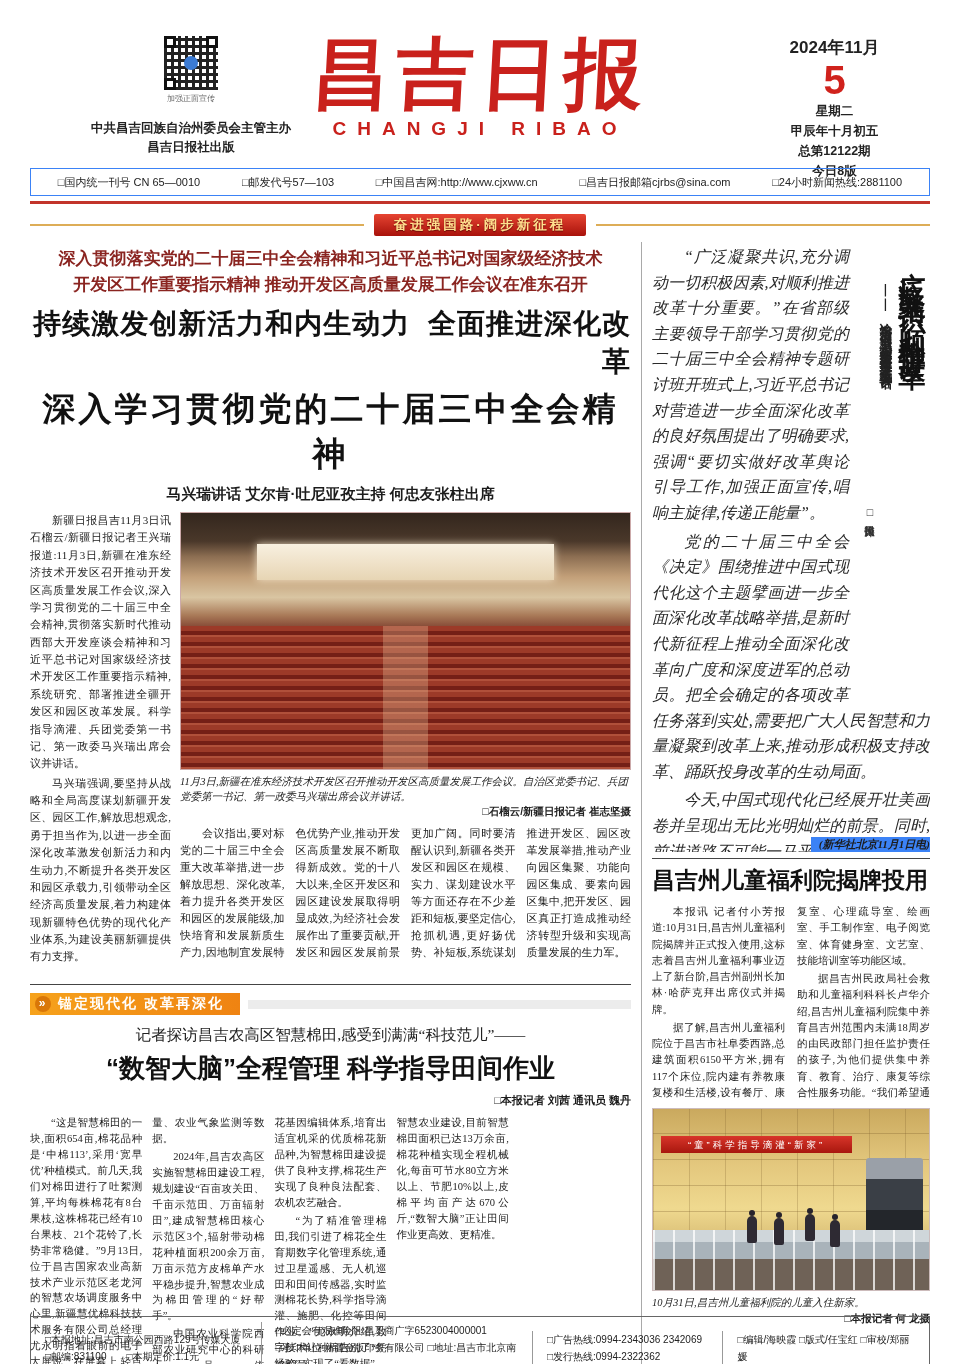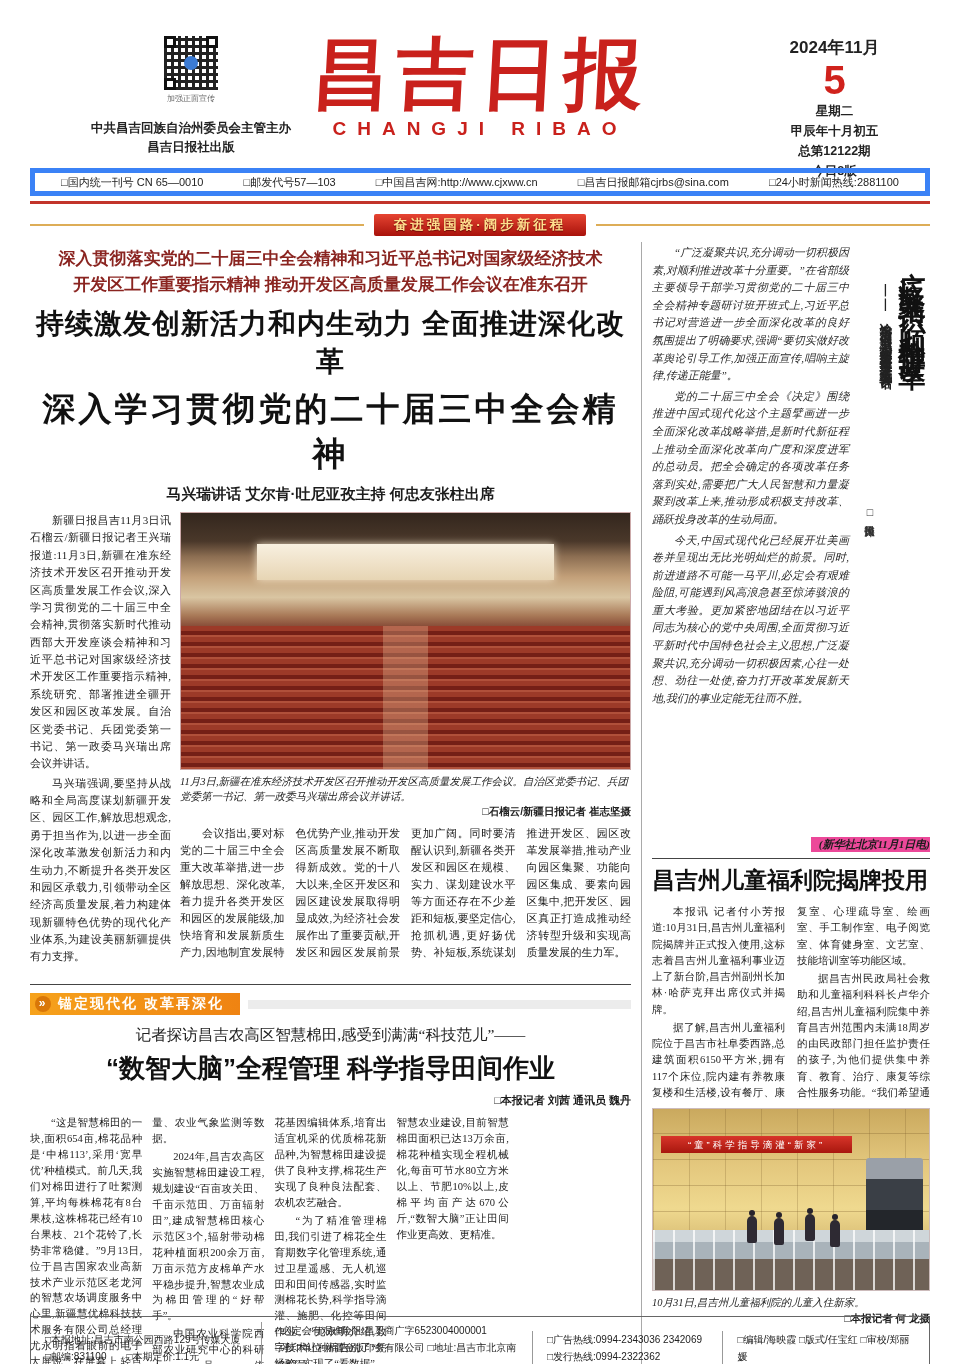--- a/index.html
+++ b/index.html
@@ -24,41 +24,41 @@
                     letter-spacing:6px; transform:skewX(-3deg); font-family:"Liberation Serif",serif; }
   .masthead-pinyin { margin-top:2px; font-size:19px; font-weight:bold; color:#c9211c;
                      letter-spacing:11px; font-family:"Liberation Sans",sans-serif; }
   .header-right { position:absolute; right:8px; top:2px; width:175px; text-align:center;
                   font-family:"Liberation Sans",sans-serif; color:#222; }
   .hr-ym { font-size:17px; font-weight:bold; }
   .hr-day { font-size:40px; font-weight:900; color:#d0221c; line-height:1.05; }
   .hr-small { font-size:12.5px; font-weight:bold; line-height:1.6; }
 
   
-  .infobar { position:absolute; top:168px; left:30px; right:30px; height:28px; border:5px solid #3b82f6;
+  .infobar { position:absolute; top:168px; left:30px; right:30px; height:28px; border:1px solid #3b82f6;
              display:flex; align-items:center; justify-content:space-around; font-size:11px;
              font-family:"Liberation Sans",sans-serif; color:#222; padding:0 6px; }
   .red-rule { position:absolute; top:201px; left:30px; right:30px; height:3px; background:#c2342a; }
 
   
   .main { position:absolute; top:212px; left:30px; width:900px; }
   .slogan-row { display:flex; align-items:center; height:26px; }
   .gold-line { flex:1; border-top:2px solid #ddad57; }
   .slogan-box { margin:0 10px; padding:2px 20px; background:linear-gradient(180deg,#e64432,#a8120b);
                 color:#ffdf8e; font-weight:bold; font-size:13.5px; letter-spacing:3px;
                 font-family:"Liberation Sans",sans-serif; border-radius:2px; text-shadow:0 1px 1px #6d0d07; }
   .columns-wrap { display:flex; margin-top:4px; }
   .left-sec { width:612px; padding-right:10px; border-right:1px solid #a9a9a9; }
   .right-sec { flex:1; padding-left:10px; }
 
   
   .lead-kicker { text-align:center; font-weight:900; color:#8a2420; font-size:17px; line-height:1.5;
                  font-family:"Liberation Sans",sans-serif; margin-top:4px; }
-  .lead-h1 { text-align:center; font-size:28px; font-weight:900; letter-spacing:1px; margin-top:8px;
-             font-family:Liberation Sans, sans-serif; color:#111; }
+  .lead-h1 { text-align:right; font-size:28px; font-weight:900; letter-spacing:1px; margin-top:8px;
+             font-family:Liberation Mono, monospace; color:#111; }
   .lead-h2 { text-align:center; font-size:33px; font-weight:900; letter-spacing:3px; margin-top:6px;
              font-family:"Liberation Serif",serif; color:#111; }
   .lead-speakers { text-align:center; font-size:15px; font-weight:bold; margin:8px 0 8px;
                    font-family:"Liberation Sans",sans-serif; }
   .lead-body { display:flex; gap:9px; height:462px; overflow:hidden; }
   .lead-first-col { width:141px; height:462px; overflow:hidden; font-size:11px; line-height:1.58;
                     text-align:justify; }
   .lead-first-col p { text-indent:2em; margin-bottom:2px; }
   .lead-right { flex:1; display:flex; flex-direction:column; }
   .conf-photo { position:relative; height:258px; overflow:hidden; border:1px solid #caa;
@@ -95,23 +95,23 @@
   .cotton-body p { text-indent:2em; margin-bottom:2px; }
 
   
   .commentary { position:relative; height:610px; overflow:hidden; padding-top:2px; }
   .vert-head { float:right; writing-mode:vertical-rl; height:430px; margin:6px 0 10px 14px; }
   .vh-main { font-size:27px; font-weight:900; letter-spacing:7px; color:#111;
              font-family:"Liberation Sans",sans-serif; }
   .vh-sub { font-size:12.5px; font-weight:bold; margin-top:0; padding-top:34px; color:#222;
             font-family:"Liberation Sans",sans-serif; letter-spacing:2px; }
   .vh-author { font-size:10.5px; padding-top:256px; color:#333; font-family:"Liberation Sans",sans-serif; }
-  .commentary p { font-size:11px; line-height:1.6; font-style:italic; text-indent:2em;
+  .commentary p { font-size:16px; line-height:1.6; font-style:italic; text-indent:2em;
                   text-align:justify; margin-bottom:3px; color:#2a2a2a; }
-  .dateline { position:absolute; right:0; bottom:0; background:#ec4899; padding-left:8px;
+  .dateline { position:absolute; right:0; bottom:0; background:#3b82f6; padding-left:8px;
               font-weight:bold; font-size:11px; font-style:italic; }
 
   
   .right-divider { border-top:1px solid #444; margin:6px 0 6px; }
   .welfare-head { font-size:23px; font-weight:900; font-family:"Liberation Sans",sans-serif;
                   margin:2px 0 8px; color:#111; }
   .welfare-body { column-count:2; column-gap:12px; column-fill:auto; height:198px; overflow:hidden;
                   font-size:10.5px; line-height:1.55; text-align:justify; }
   .welfare-body p { text-indent:2em; margin-bottom:2px; }
   .welfare-photo { position:relative; height:183px; margin-top:6px; overflow:hidden; border:1px solid #cbb;
@@ -197,21 +197,21 @@
         <div class="lead-kicker">
           <div>深入贯彻落实党的二十届三中全会精神和习近平总书记对国家级经济技术</div>
           <div>开发区工作重要指示精神 推动开发区高质量发展工作会议在准东召开</div>
         </div>
         <div class="lead-h1">持续激发创新活力和内生动力 全面推进深化改革</div>
         <div class="lead-h2">深入学习贯彻党的二十届三中全会精神</div>
         <div class="lead-speakers">马兴瑞讲话 艾尔肯·吐尼亚孜主持 何忠友张柱出席</div>
 
         <div class="lead-body">
           <div class="lead-first-col">
-            <p>新疆日报昌吉11月3日讯 石榴云/新疆日报记者王兴瑞报道:11月3日,新疆在准东经济技术开发区召开推动开发区高质量发展工作会议,深入学习贯彻党的二十届三中全会精神,贯彻落实新时代推动西部大开发座谈会精神和习近平总书记对国家级经济技术开发区工作重要指示精神,系统研究、部署推进全疆开发区和园区改革发展。自治区党委书记、兵团党委第一书记、第一政委马兴瑞出席会议并讲话。</p>
+            <p>新疆日报昌吉11月3日讯 石榴云/新疆日报记者王兴瑞报道:11月3日,新疆在准东经济技术开发区召开推动开发区高质量发展工作会议,深入学习贯彻党的二十届三中全会精神,贯彻落实新时代推动西部大开发座谈会精神和习近平总书记对国家级经济技术开发区工作重要指示精神,系统研究、部署推进全疆开发区和园区改革发展。科学指导滴灌、兵团党委第一书记、第一政委马兴瑞出席会议并讲话。</p>
             <p>马兴瑞强调,要坚持从战略和全局高度谋划新疆开发区、园区工作,解放思想观念,勇于担当作为,以进一步全面深化改革激发创新活力和内生动力,不断提升各类开发区和园区承载力,引领带动全区经济高质量发展,着力构建体现新疆特色优势的现代化产业体系,为建设美丽新疆提供有力支撑。</p>
           </div>
           <div class="lead-right">
             <div class="conf-photo">
               <div class="conf-screen"></div>
               <div class="conf-seats"></div>
             </div>
             <div class="caption-block">
               <span>11月3日,新疆在准东经济技术开发区召开推动开发区高质量发展工作会议。自治区党委书记、兵团党委第一书记、第一政委马兴瑞出席会议并讲话。</span>
               <span class="caption-credit">□石榴云/新疆日报记者 崔志坚摄</span>

